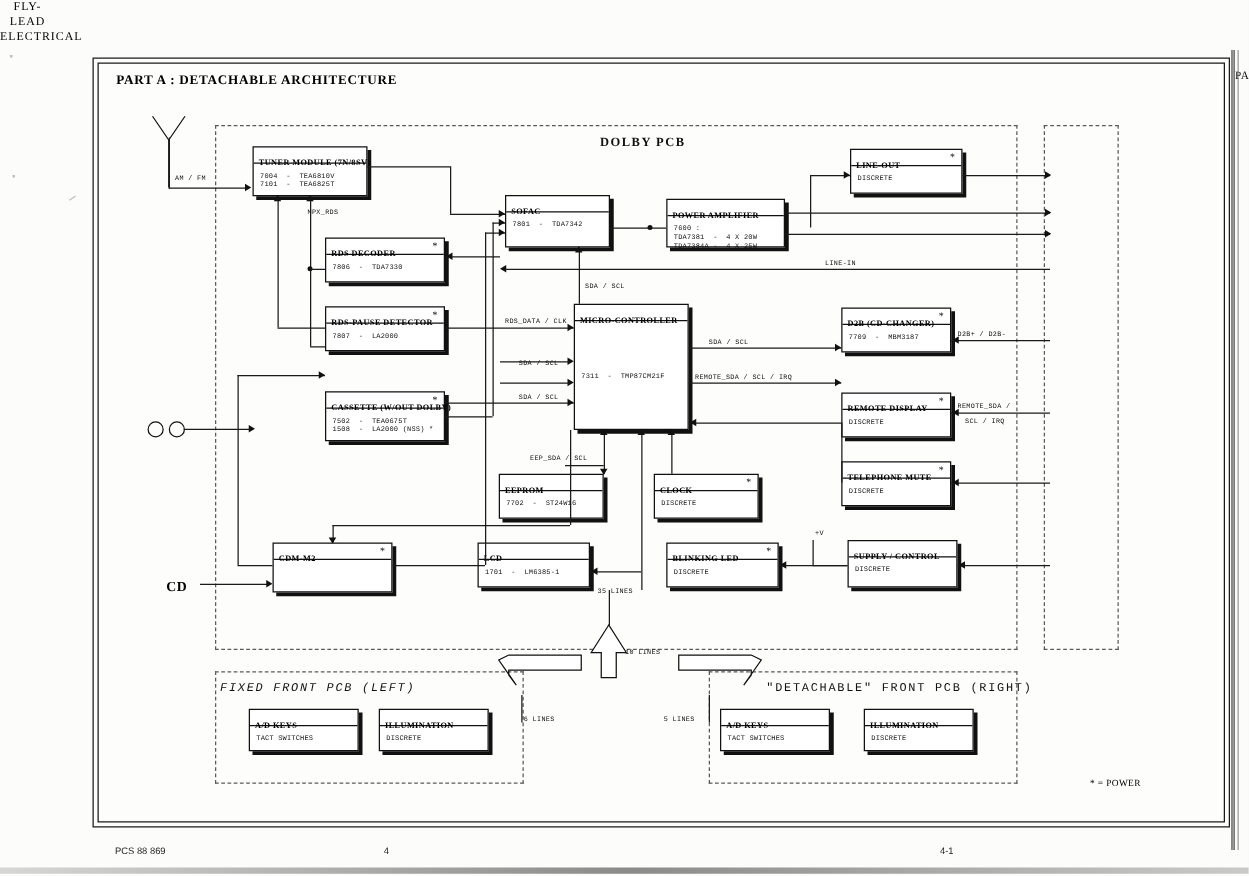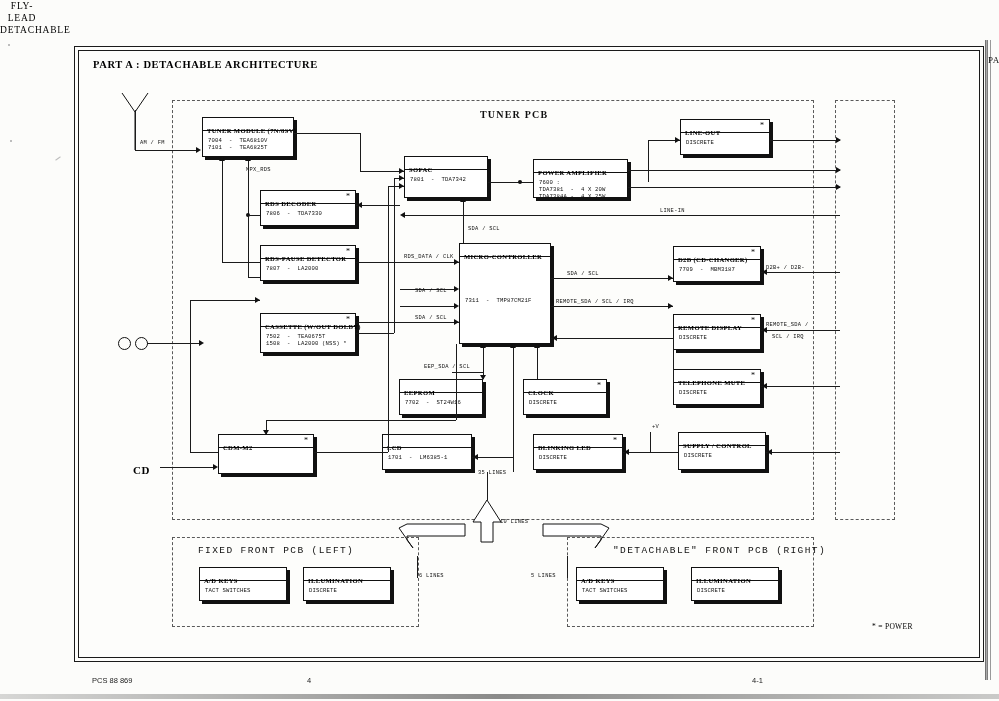--- a/index.html
+++ b/index.html
@@ -26,21 +26,21 @@
   .dashed{position:absolute;border:1px dashed #5a5a5a;}
   .main-pcb{left:172px;top:100px;width:640px;height:418px;}
   .flylead{left:835px;top:100px;width:58px;height:418px;}
   .fixed-pcb{left:172px;top:537px;width:245px;height:88px;}
   .det-pcb{left:567px;top:537px;width:245px;height:88px;}
 
   .encl-label{position:absolute;font-family:"Liberation Mono","DejaVu Sans Mono",monospace;
               font-size:9.5px;letter-spacing:1.4px;color:#111;white-space:nowrap;}
   .lbl-mainpcb{left:480px;top:109px;font-family:"Liberation Serif",serif;font-size:10px;
                font-weight:bold;letter-spacing:1.2px;}
-  .lbl-fixed{left:198px;top:545px;}
+  .lbl-fixed{left:176px;top:545px;font-style:italic;}
   .lbl-det{left:613px;top:545px;}
   .lbl-fly{left:845px;top:293px;width:44px;text-align:center;line-height:12px;
            font-family:"Liberation Serif",serif;font-size:9.5px;letter-spacing:.8px;}
 
   
   .blk{position:absolute;background:#fff;border:1px solid #111;
        box-shadow:3px 3px 0 0 #111;box-sizing:border-box;}
   .blk .hdr{border-bottom:1px solid #111;height:13px;position:relative;
             padding:1px 4px 0 4px;box-sizing:border-box;}
   .blk .hdr .t{font-family:"Liberation Serif",serif;font-size:6.6px;font-weight:bold;
@@ -99,26 +99,26 @@
   <div class="spine2"></div>
   <div class="pa-mark">PA</div>
 
   <div class="part-title">PART A : DETACHABLE ARCHITECTURE</div>
 
   <div class="dashed main-pcb"></div>
   <div class="dashed flylead"></div>
   <div class="dashed fixed-pcb"></div>
   <div class="dashed det-pcb"></div>
 
-  <div class="encl-label lbl-mainpcb">TUNER PCB</div>
+  <div class="encl-label lbl-mainpcb">DOLBY PCB</div>
   <div class="encl-label lbl-fixed">FIXED FRONT PCB (LEFT)</div>
   <div class="encl-label lbl-det">"DETACHABLE" FRONT PCB (RIGHT)</div>
   <div class="lbl-fly">
     <div>FLY-LEAD</div>
-    <div>DETACHABLE</div>
+    <div>ELECTRICAL</div>
   </div>
 
   <svg class="ant" style="left:118px;top:92px;" width="34" height="60">
     <path d="M4 1 L17 20 L30 1" stroke="#111" stroke-width="1" fill="none"></path>
     <path d="M17 20 L17 58" stroke="#111" stroke-width="1" fill="none"></path>
   </svg>
   <div class="h" style="left:135px;top:150px;width:64px;"></div>
   <div class="v" style="left:135px;top:110px;height:41px;"></div>
   <div class="arw" style="left:196px;top:147px;"></div>
   <div class="sig" style="left:140px;top:140px;">AM / FM</div>

